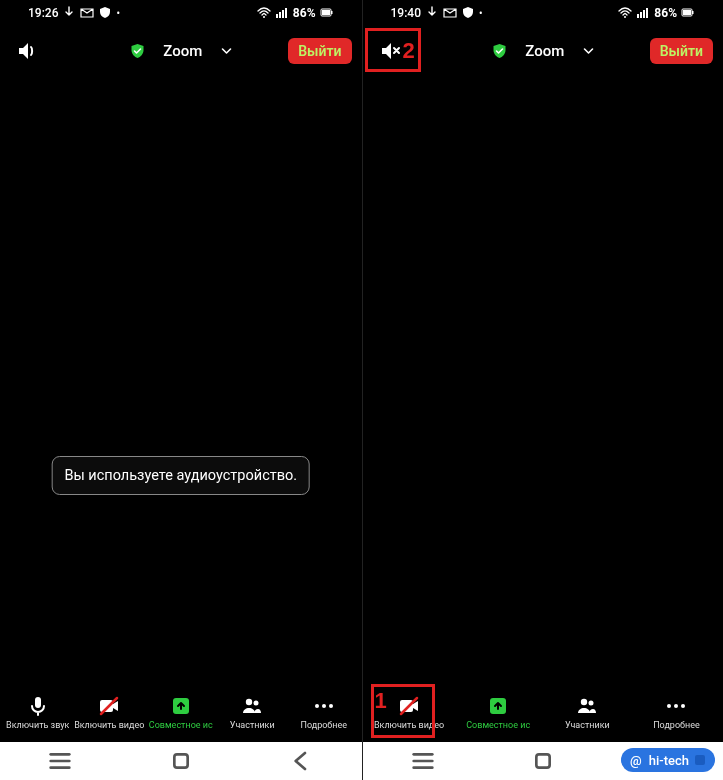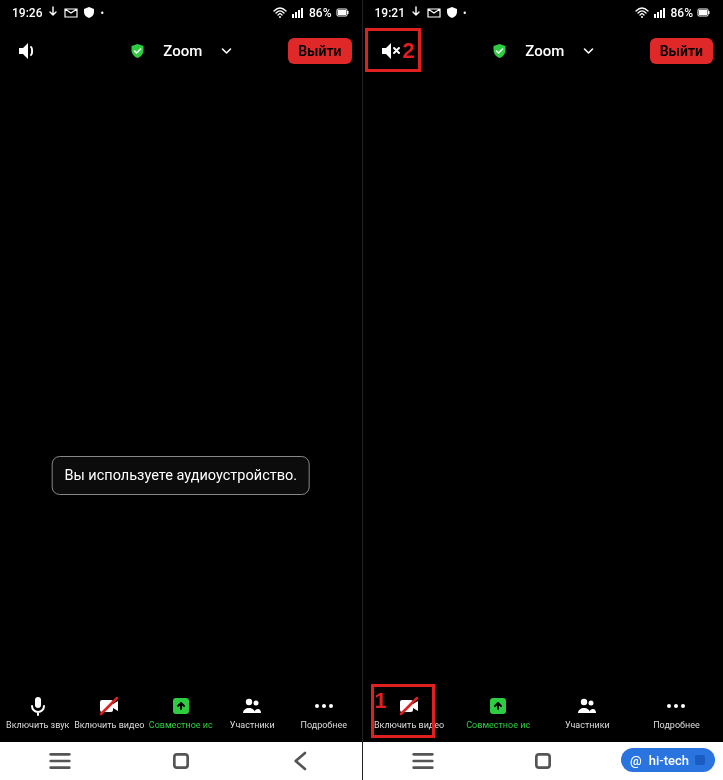--- a/index.html
+++ b/index.html
@@ -26,32 +26,32 @@
     height: 780px;
   }
   .screen + .screen { border-left: 1px solid #222; }
 
   
   .statusbar {
     height: 26px;
     display: flex;
     align-items: center;
     justify-content: space-between;
-    padding: 0 12px;
+    padding: 0 28px;
     font-size: 12px;
     font-weight: 500;
     color: #fff;
   }
   .statusbar .sb-left, .statusbar .sb-right {
     display: flex;
     align-items: center;
     gap: 4px;
   }
   .statusbar svg { width: 14px; height: 14px; }
-  .sb-right .battery-pct { font-size: 12px; }
+  .sb-right .battery-pct { font-size: 12px; font-weight: bold; }
 
   
   .topbar {
     height: 50px;
     display: flex;
     align-items: center;
     justify-content: space-between;
     padding: 0 10px;
     position: relative;
   }
@@ -74,21 +74,21 @@
     font-weight: 500;
   }
   .shield-icon { width: 16px; height: 16px; }
   .chev { width: 12px; height: 12px; }
   .leave-btn {
     background: #e02828;
     border-radius: 6px;
     padding: 5px 10px;
     font-size: 14px;
     font-weight: 600;
-    color: #000000;
+    color: #bef264;
   }
 
   
   .main {
     flex: 1;
     position: relative;
   }
   .toast {
     position: absolute;
     left: 50%;
@@ -385,21 +385,21 @@
           <svg viewBox="0 0 18 18">
             <use href="#i-nav-back"></use>
           </svg>
         </div>
     </div>
   </div>
 
   <div class="screen">
     <div class="statusbar">
       <div class="sb-left">
-        <span>19:21</span>
+        <span>19:40</span>
         <svg viewBox="0 0 14 14">
             <use href="#i-sb-down"></use>
           </svg>
         <svg viewBox="0 0 14 14">
             <use href="#i-sb-mail"></use>
           </svg>
         <svg viewBox="0 0 14 14">
             <use href="#i-sb-sh"></use>
           </svg>
         <span style="font-size:10px">•</span>

